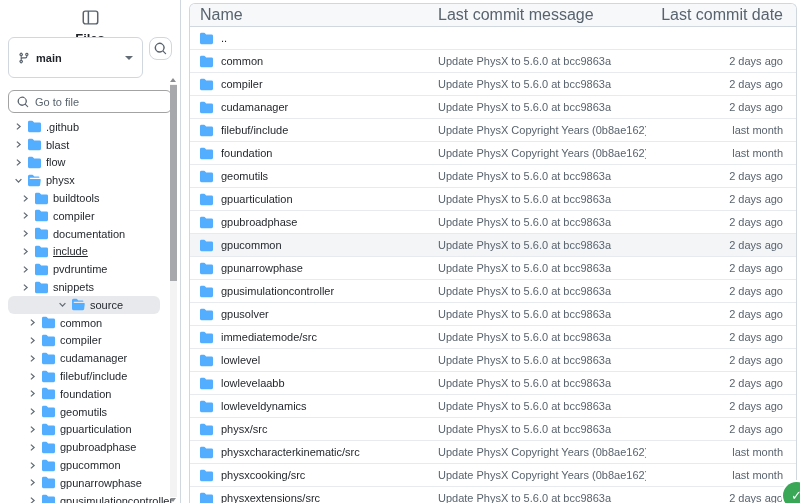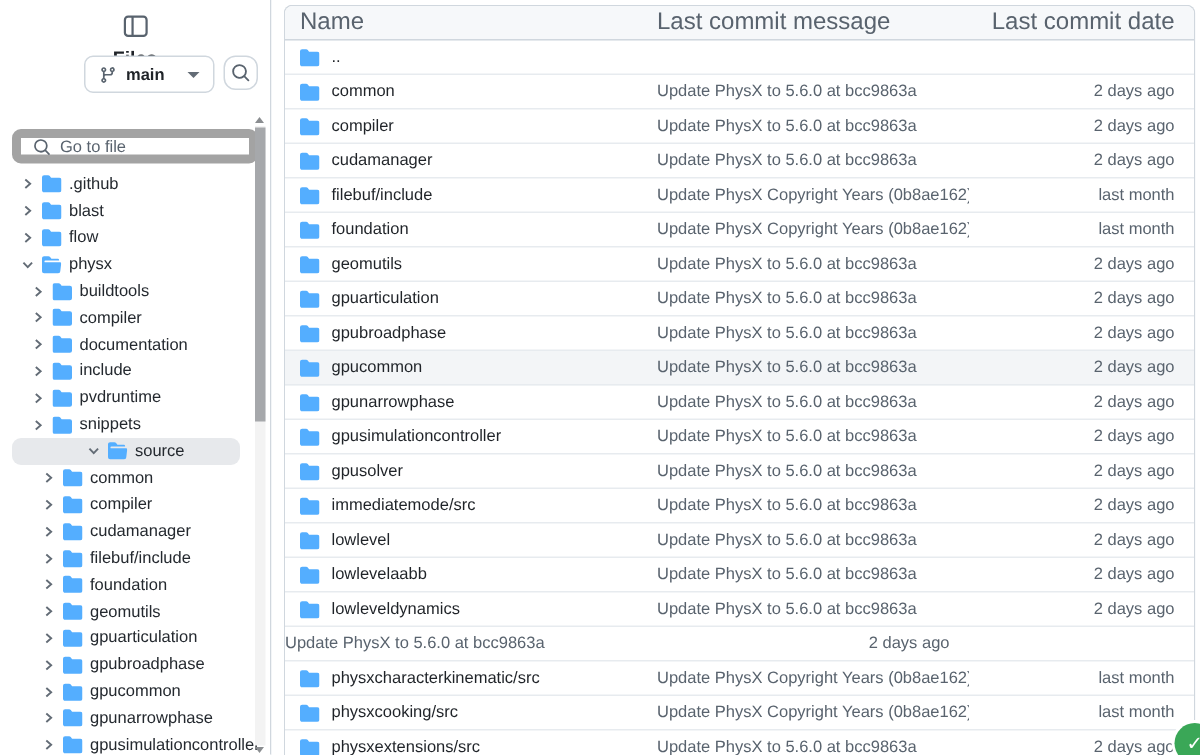--- a/index.html
+++ b/index.html
@@ -8,29 +8,29 @@
 
   
   .sidebar { position:absolute; left:0; top:0; width:181px; height:503px;
     border-right:1px solid #d0d7de; background:#fff; padding:8px; }
   .files-header { display:flex; align-items:center; gap:5px; padding:1px 2px; height:22px;flex-direction:column; }
   .panel-btn { width:20px; height:20px; display:flex; align-items:center; justify-content:center;
     border:none; background:transparent; color:#59636e; cursor:pointer; }
   .files-title { font-size:13px; font-weight:bold; color:#1f2328; }
 
   .controls { display:flex; gap:6px; margin-top:7px; }
-  .branch-btn { flex:1; height:25px; border:1px solid #d0d7de; border-radius:6px;
-    background:#fff; display:flex; align-items:center; gap:6px; padding:0 9px; cursor:pointer;margin-left:48px; }
+  .branch-btn { flex:1; height:41px; border:1px solid #d0d7de; border-radius:6px;
+    background:#fff; display:flex; align-items:center; gap:6px; padding:0 9px; cursor:pointer; }
   .branch-name { font-size:11px; font-weight:bold; color:#1f2328; }
   .caret { margin-left:auto; width:0; height:0; border-left:4px solid transparent;
     border-right:4px solid transparent; border-top:4px solid #636c76; }
   .search-btn { width:23px; height:23px; border:1px solid #d0d7de; border-radius:8px;
     background:#fff; display:flex; align-items:center; justify-content:center; cursor:pointer; }
 
-  .goto { margin-top:24px; height:23px; border:6px solid #a3a3a3; border-radius:6px;
+  .goto { margin-top:12px; height:23px; border:1px solid #a3a3a3; border-radius:6px;
     display:flex; align-items:center; gap:6px; padding:0 8px; background:#fff; }
   .goto input { border:none; outline:none; flex:1; font-size:11px; color:#1f2328;
     font-family:inherit; background:transparent; min-width:0; }
   .goto input::placeholder { color:#59636e; }
 
   .tree { margin-top:5px; margin-right:12px; }
   .tree-item { display:flex; align-items:center; gap:5px; height:17.8px;
     border-radius:6px; cursor:pointer; }
   .tree-item.selected { background:#e7e9ec; }
   .chev { width:9px; height:9px; display:flex; align-items:center; color:#636c76; flex:none; }
@@ -211,21 +211,21 @@
 
     </span>
     <span class="folder">
       <svg class="f-closed" viewBox="0 0 16 16">
             <path d="M1.75 1A1.75 1.75 0 0 0 0 2.75v10.5C0 14.216.784 15 1.75 15h12.5A1.75 1.75 0 0 0 16 13.25v-8.5A1.75 1.75 0 0 0 14.25 3H7.5a.25.25 0 0 1-.2-.1l-.9-1.2C6.07 1.26 5.55 1 5 1H1.75Z"></path>
           </svg>
 
     </span>
     <span class="tree-label">documentation</span>
   </div>
-      <div class="tree-item" style="padding-left: 13px;">
+      <div class="tree-item" style="padding-left: 13px; text-decoration: underline;">
     <span class="chev">
       <svg class="chev-right" width="9" height="9" viewBox="0 0 10 10" fill="none" stroke="currentColor" stroke-width="1.4">
             <path d="M3.2 1.8 L6.8 5 L3.2 8.2"></path>
           </svg>
 
     </span>
     <span class="folder">
       <svg class="f-closed" viewBox="0 0 16 16">
             <path d="M1.75 1A1.75 1.75 0 0 0 0 2.75v10.5C0 14.216.784 15 1.75 15h12.5A1.75 1.75 0 0 0 16 13.25v-8.5A1.75 1.75 0 0 0 14.25 3H7.5a.25.25 0 0 1-.2-.1l-.9-1.2C6.07 1.26 5.55 1 5 1H1.75Z"></path>
           </svg>
@@ -707,20 +707,28 @@
               </svg>
       </span>
       <a class="name-text">lowleveldynamics</a>
     </div>
     <div class="c-msg">
       <a>Update PhysX to 5.6.0 at bcc9863a</a>
     </div>
     <div class="c-date">2 days ago</div>
   </div>
         <div class="t-row">
+    <div class="c-name">
+      <span class="folder-s">
+        <svg viewBox="0 0 16 16">
+                <path d="M1.75 1A1.75 1.75 0 0 0 0 2.75v10.5C0 14.216.784 15 1.75 15h12.5A1.75 1.75 0 0 0 16 13.25v-8.5A1.75 1.75 0 0 0 14.25 3H7.5a.25.25 0 0 1-.2-.1l-.9-1.2C6.07 1.26 5.55 1 5 1H1.75Z"></path>
+              </svg>
+      </span>
+      <a class="name-text">physx/src</a>
+    </div>
     <div class="c-msg">
       <a>Update PhysX to 5.6.0 at bcc9863a</a>
     </div>
     <div class="c-date">2 days ago</div>
   </div>
         <div class="t-row">
     <div class="c-name">
       <span class="folder-s">
         <svg viewBox="0 0 16 16">
                 <path d="M1.75 1A1.75 1.75 0 0 0 0 2.75v10.5C0 14.216.784 15 1.75 15h12.5A1.75 1.75 0 0 0 16 13.25v-8.5A1.75 1.75 0 0 0 14.25 3H7.5a.25.25 0 0 1-.2-.1l-.9-1.2C6.07 1.26 5.55 1 5 1H1.75Z"></path>

